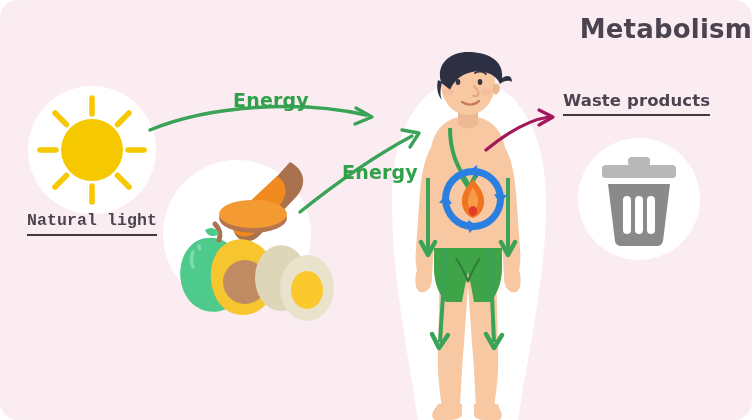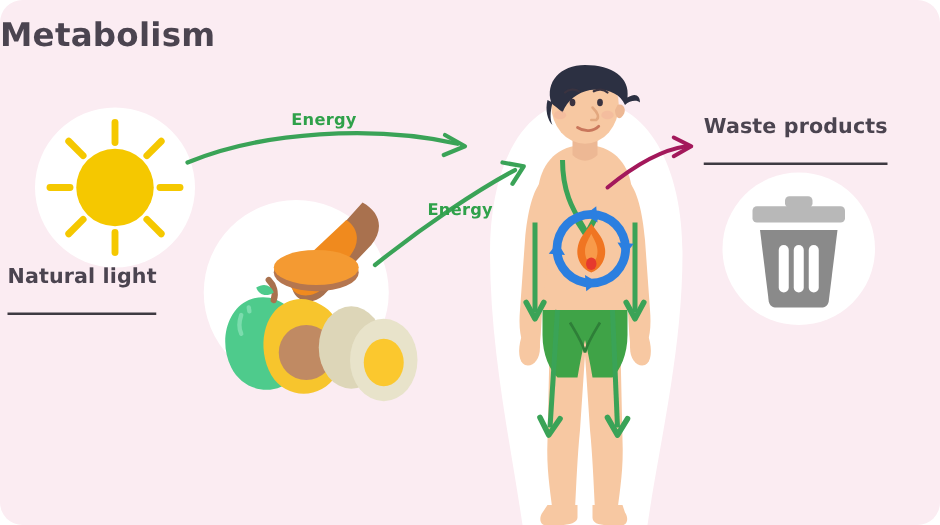--- a/index.html
+++ b/index.html
@@ -12,35 +12,35 @@
     width:752px;height:420px;
     background:#FBECF2;
     border-radius:18px;
     overflow:hidden;
   }
   .abs{position:absolute;}
 
   
   #title{
     left:0;top:14px;width:752px;
-    text-align:left;
+    text-align:right;
     font-size:26px;font-weight:bold;
     letter-spacing:.2px;
     color:#4B4450;
   }
 
   
   .cap{
     font-size:16.5px;font-weight:bold;color:#4B4450;
     white-space:nowrap;letter-spacing:.1px;
-    padding-bottom:20px;
+    padding-bottom:4px;
     border-bottom:2.5px solid #3E3A42;
   }
   .energy{
-    font-size:13px;font-weight:bold;color:#2FA14A;
+    font-size:19px;font-weight:bold;color:#2FA14A;
     white-space:nowrap;letter-spacing:.2px;
   }
 
   
   .disc{border-radius:50%;background:#FFFFFF;}
 
   svg{display:block;overflow:visible;}
 </style>
 </head>
 <body>
@@ -60,21 +60,21 @@
         <line x1="12" y1="64" x2="28" y2="64"></line>
         <line x1="100" y1="64" x2="116" y2="64"></line>
         <line x1="27" y1="27" x2="38.5" y2="38.5"></line>
         <line x1="89.5" y1="89.5" x2="101" y2="101"></line>
         <line x1="101" y1="27" x2="89.5" y2="38.5"></line>
         <line x1="38.5" y1="89.5" x2="27" y2="101"></line>
       </g>
     </svg>
   </div>
 
-  <div class="abs cap" style="left:6px;top:211px;">Natural light</div>
+  <div class="abs cap" style="left:27px;top:211px;font-family:Liberation Mono, monospace;">Natural light</div>
 
   <div class="abs disc" style="left:163px;top:160px;width:148px;height:148px;"></div>
 
   <div class="abs" style="left:155px;top:150px;">
     <svg width="175" height="175" viewBox="0 0 175 175">
 
       <path d="M135 12 C150 20 152 34 142 46 L104 86 C96 94 84 92 80 84 C76 76 82 68 90 62 Z" fill="#A9714E"></path>
 
       <path d="M122 26 C133 33 133 46 124 56 L104 80 C95 89 82 88 78 80 C74 71 81 63 89 57 Z" fill="#F08A1E"></path>
 

